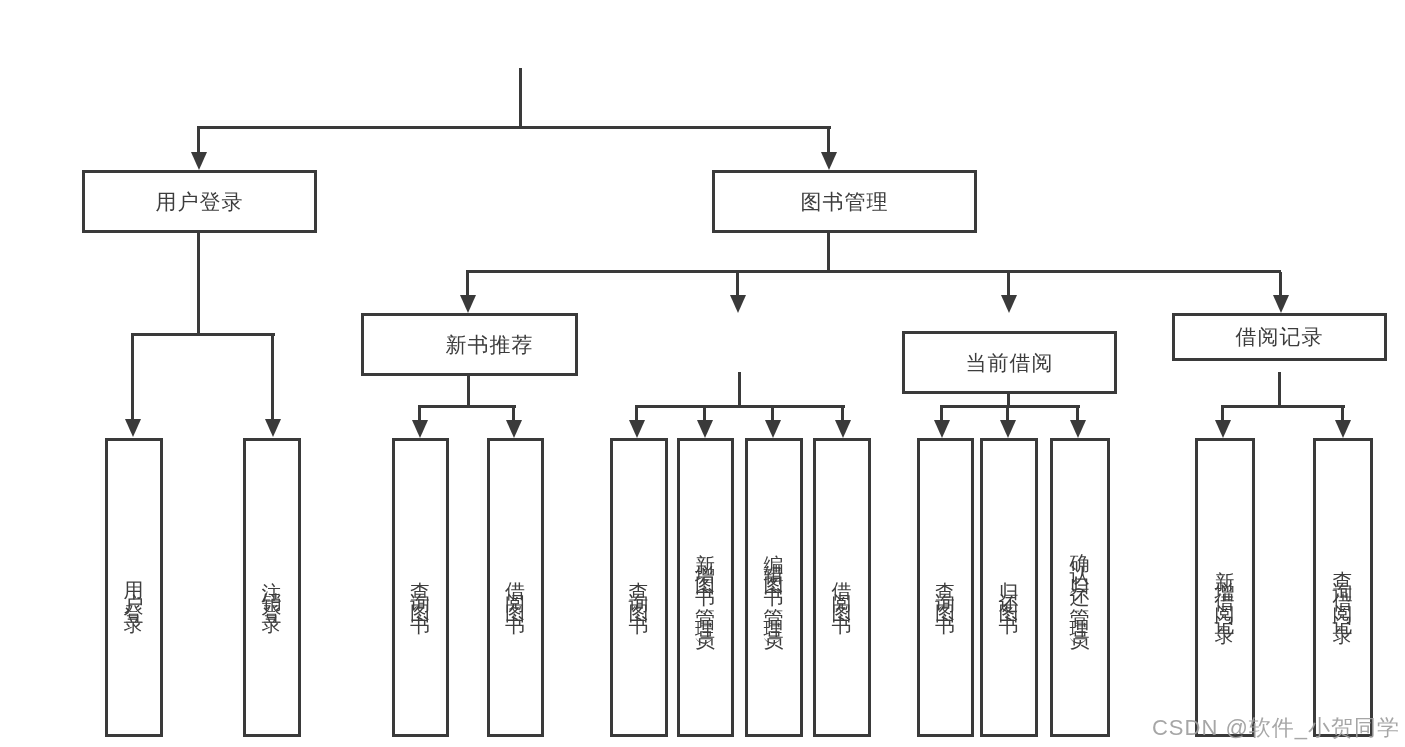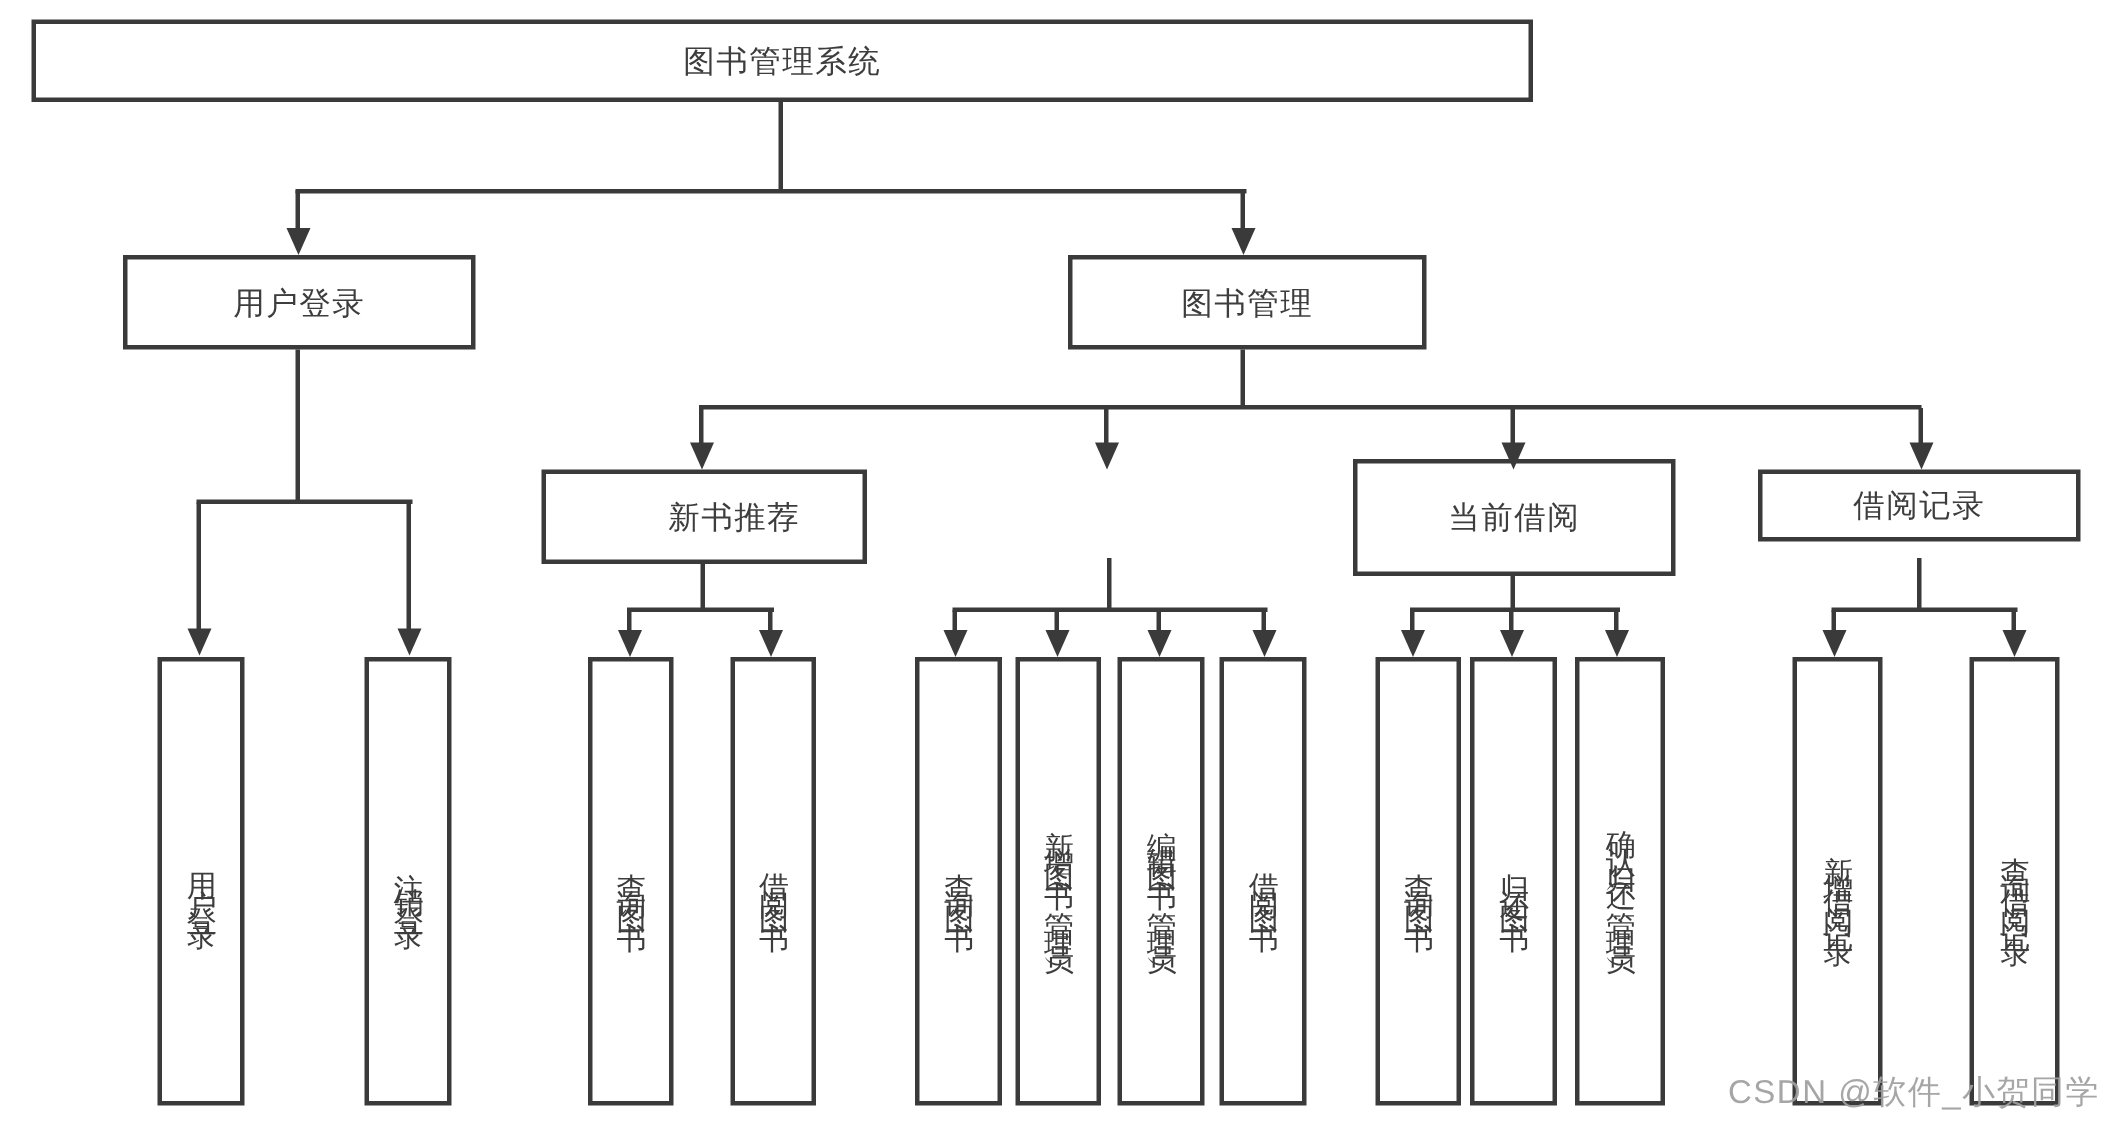--- a/index.html
+++ b/index.html
@@ -91,35 +91,32 @@
   <div class="ah" style="left:629px;top:420px;"></div>
   <div class="ah" style="left:697px;top:420px;"></div>
   <div class="ah" style="left:765px;top:420px;"></div>
   <div class="ah" style="left:835px;top:420px;"></div>
   <div class="ah" style="left:934px;top:420px;"></div>
   <div class="ah" style="left:1000px;top:420px;"></div>
   <div class="ah" style="left:1070px;top:420px;"></div>
   <div class="ah" style="left:1215px;top:420px;"></div>
   <div class="ah" style="left:1335px;top:420px;"></div>
 
-  <div class="node" style="left:21px;top:13px;width:1001px;height:55px;">
-    <span>图书管理系统</span>
-  </div>
 
   <div class="node" style="left:82px;top:170px;width:235px;height:63px;">
     <span>用户登录</span>
   </div>
-  <div class="node" style="left:712px;top:170px;width:239px;height:63px;">
+  <div class="node" style="left:712px;top:170px;width:265px;height:63px;">
     <span>图书管理</span>
   </div>
 
   <div class="node" style="left:361px;top:313px;width:217px;height:63px;padding-left:40px;">
     <span>新书推荐</span>
   </div>
-  <div class="node" style="left:902px;top:306px;width:215px;height:78px;">
+  <div class="node" style="left:902px;top:331px;width:215px;height:63px;">
     <span>当前借阅</span>
   </div>
   <div class="node" style="left:1172px;top:313px;width:215px;height:48px;">
     <span>借阅记录</span>
   </div>
 
   <div class="leaf" style="left:105px;width:58px;">
     <span class="vtext">用户登录</span>
   </div>
   <div class="leaf" style="left:243px;width:58px;">

